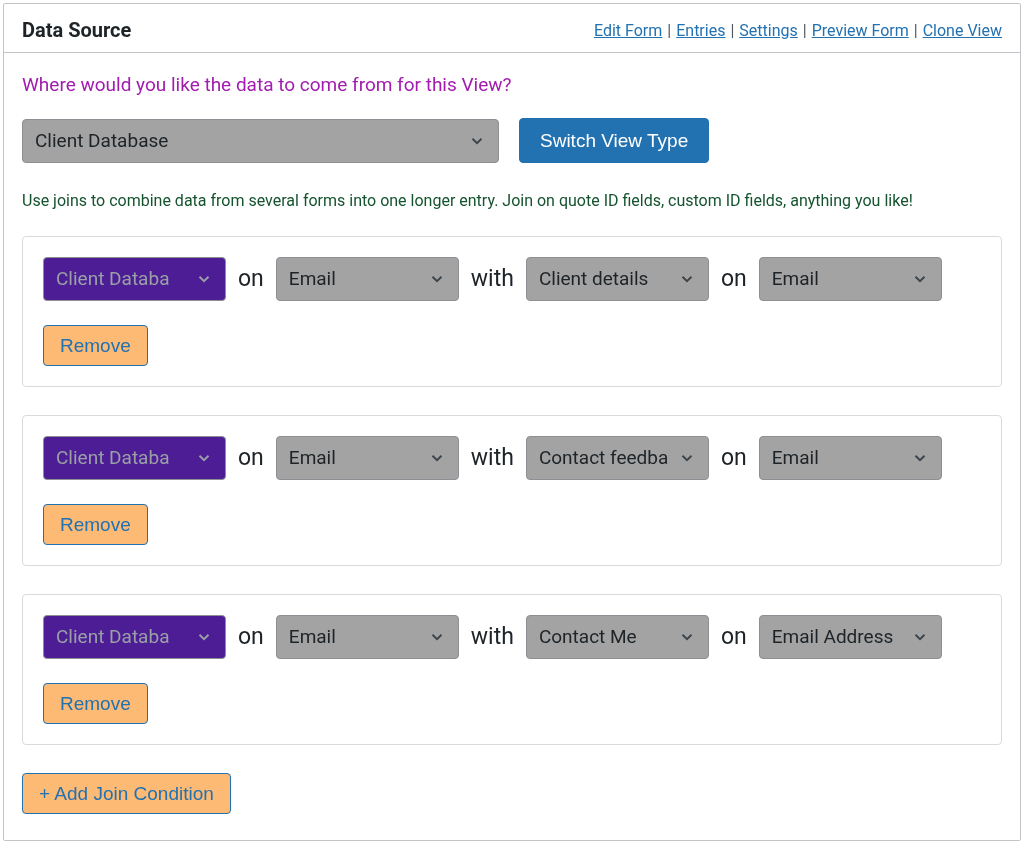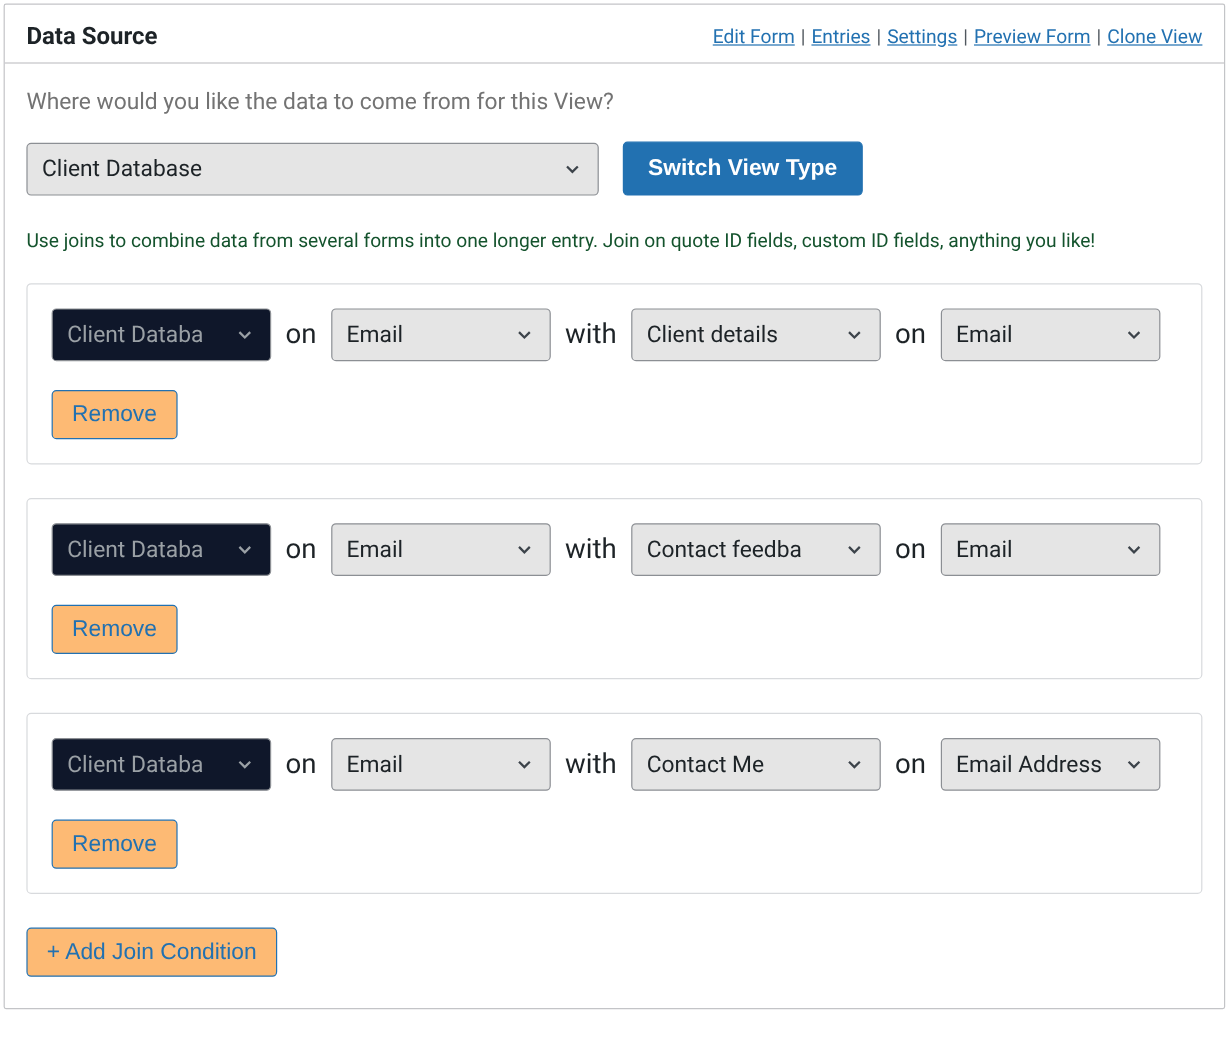--- a/index.html
+++ b/index.html
@@ -25,64 +25,64 @@
     .panel-title {
       font-size: 20px;
       font-weight: 700;
       color: #1d2327;
     }
     .header-links { font-size: 16px; color: #50575e; }
     .header-links a { color: #2271b1; text-decoration: underline; }
     .header-links .sep { color: #50575e; margin: 0 5px; text-decoration: none; }
     .panel-body { padding: 20px 18px 26px 18px; }
 
-    .prompt { font-size: 19px; color: #737373; margin-bottom: 22px; }
+    .prompt { font-size: 19px; color: #a21caf; margin-bottom: 22px; }
     .row-source { display: flex; align-items: center; gap: 20px; margin-bottom: 26px; }
 
     .select {
       position: relative;
       display: inline-block;
-      background: #e5e5e5;
+      background: #a3a3a3;
       border: 1px solid #8c8f94;
       border-radius: 4px;
       height: 44px;
     }
-    .select.disabled { background: #0f172a; color: #9aa0a5; }
+    .select.disabled { background: #4c1d95; color: #9aa0a5; }
     .select .select-inner {
       display: flex; align-items: center; justify-content: space-between;
       height: 100%; padding: 0 12px; gap: 10px;
     }
     .select .select-label {
       font-size: 19px;
       color: #1d2327;
       white-space: nowrap;
       overflow: hidden;
       display: block;
     }
     .select.disabled .select-label { color: #9aa0a5; }
     .chev { flex-shrink: 0; }
     .chev svg { display: block; }
 
     .select-source { width: 477px; }
     .select-db     { width: 183px; }
     .select-db .select-label { max-width: 130px; }
     .select-field1 { width: 183px; }
-    .select-form2  { width: 208px; }
+    .select-form2  { width: 183px; }
     .select-form2 .select-label { max-width: 136px; }
     .select-field2 { width: 183px; }
     .select-field2 .select-label { max-width: 136px; }
 
     .btn {
       display: inline-flex; align-items: center; justify-content: center;
       font-size: 19px; border-radius: 4px; cursor: pointer;
       text-decoration: none; line-height: 1;
     }
     .btn-primary {
       background: #2271b1; color: #fff; border: 1px solid #2271b1;
-      padding: 12px 20px; font-weight: 700;
+      padding: 12px 20px; font-weight: 400;
     }
     .btn-outline {
       background: #fdba74; color: #2271b1; border: 1px solid #2271b1;
       padding: 10px 16px;
     }
 
     .help-text { font-size: 16px; color: #14532d; line-height: 1.55; margin-bottom: 22px; }
 
     .join-card {
       border: 1px solid #d8dadd; border-radius: 4px;

